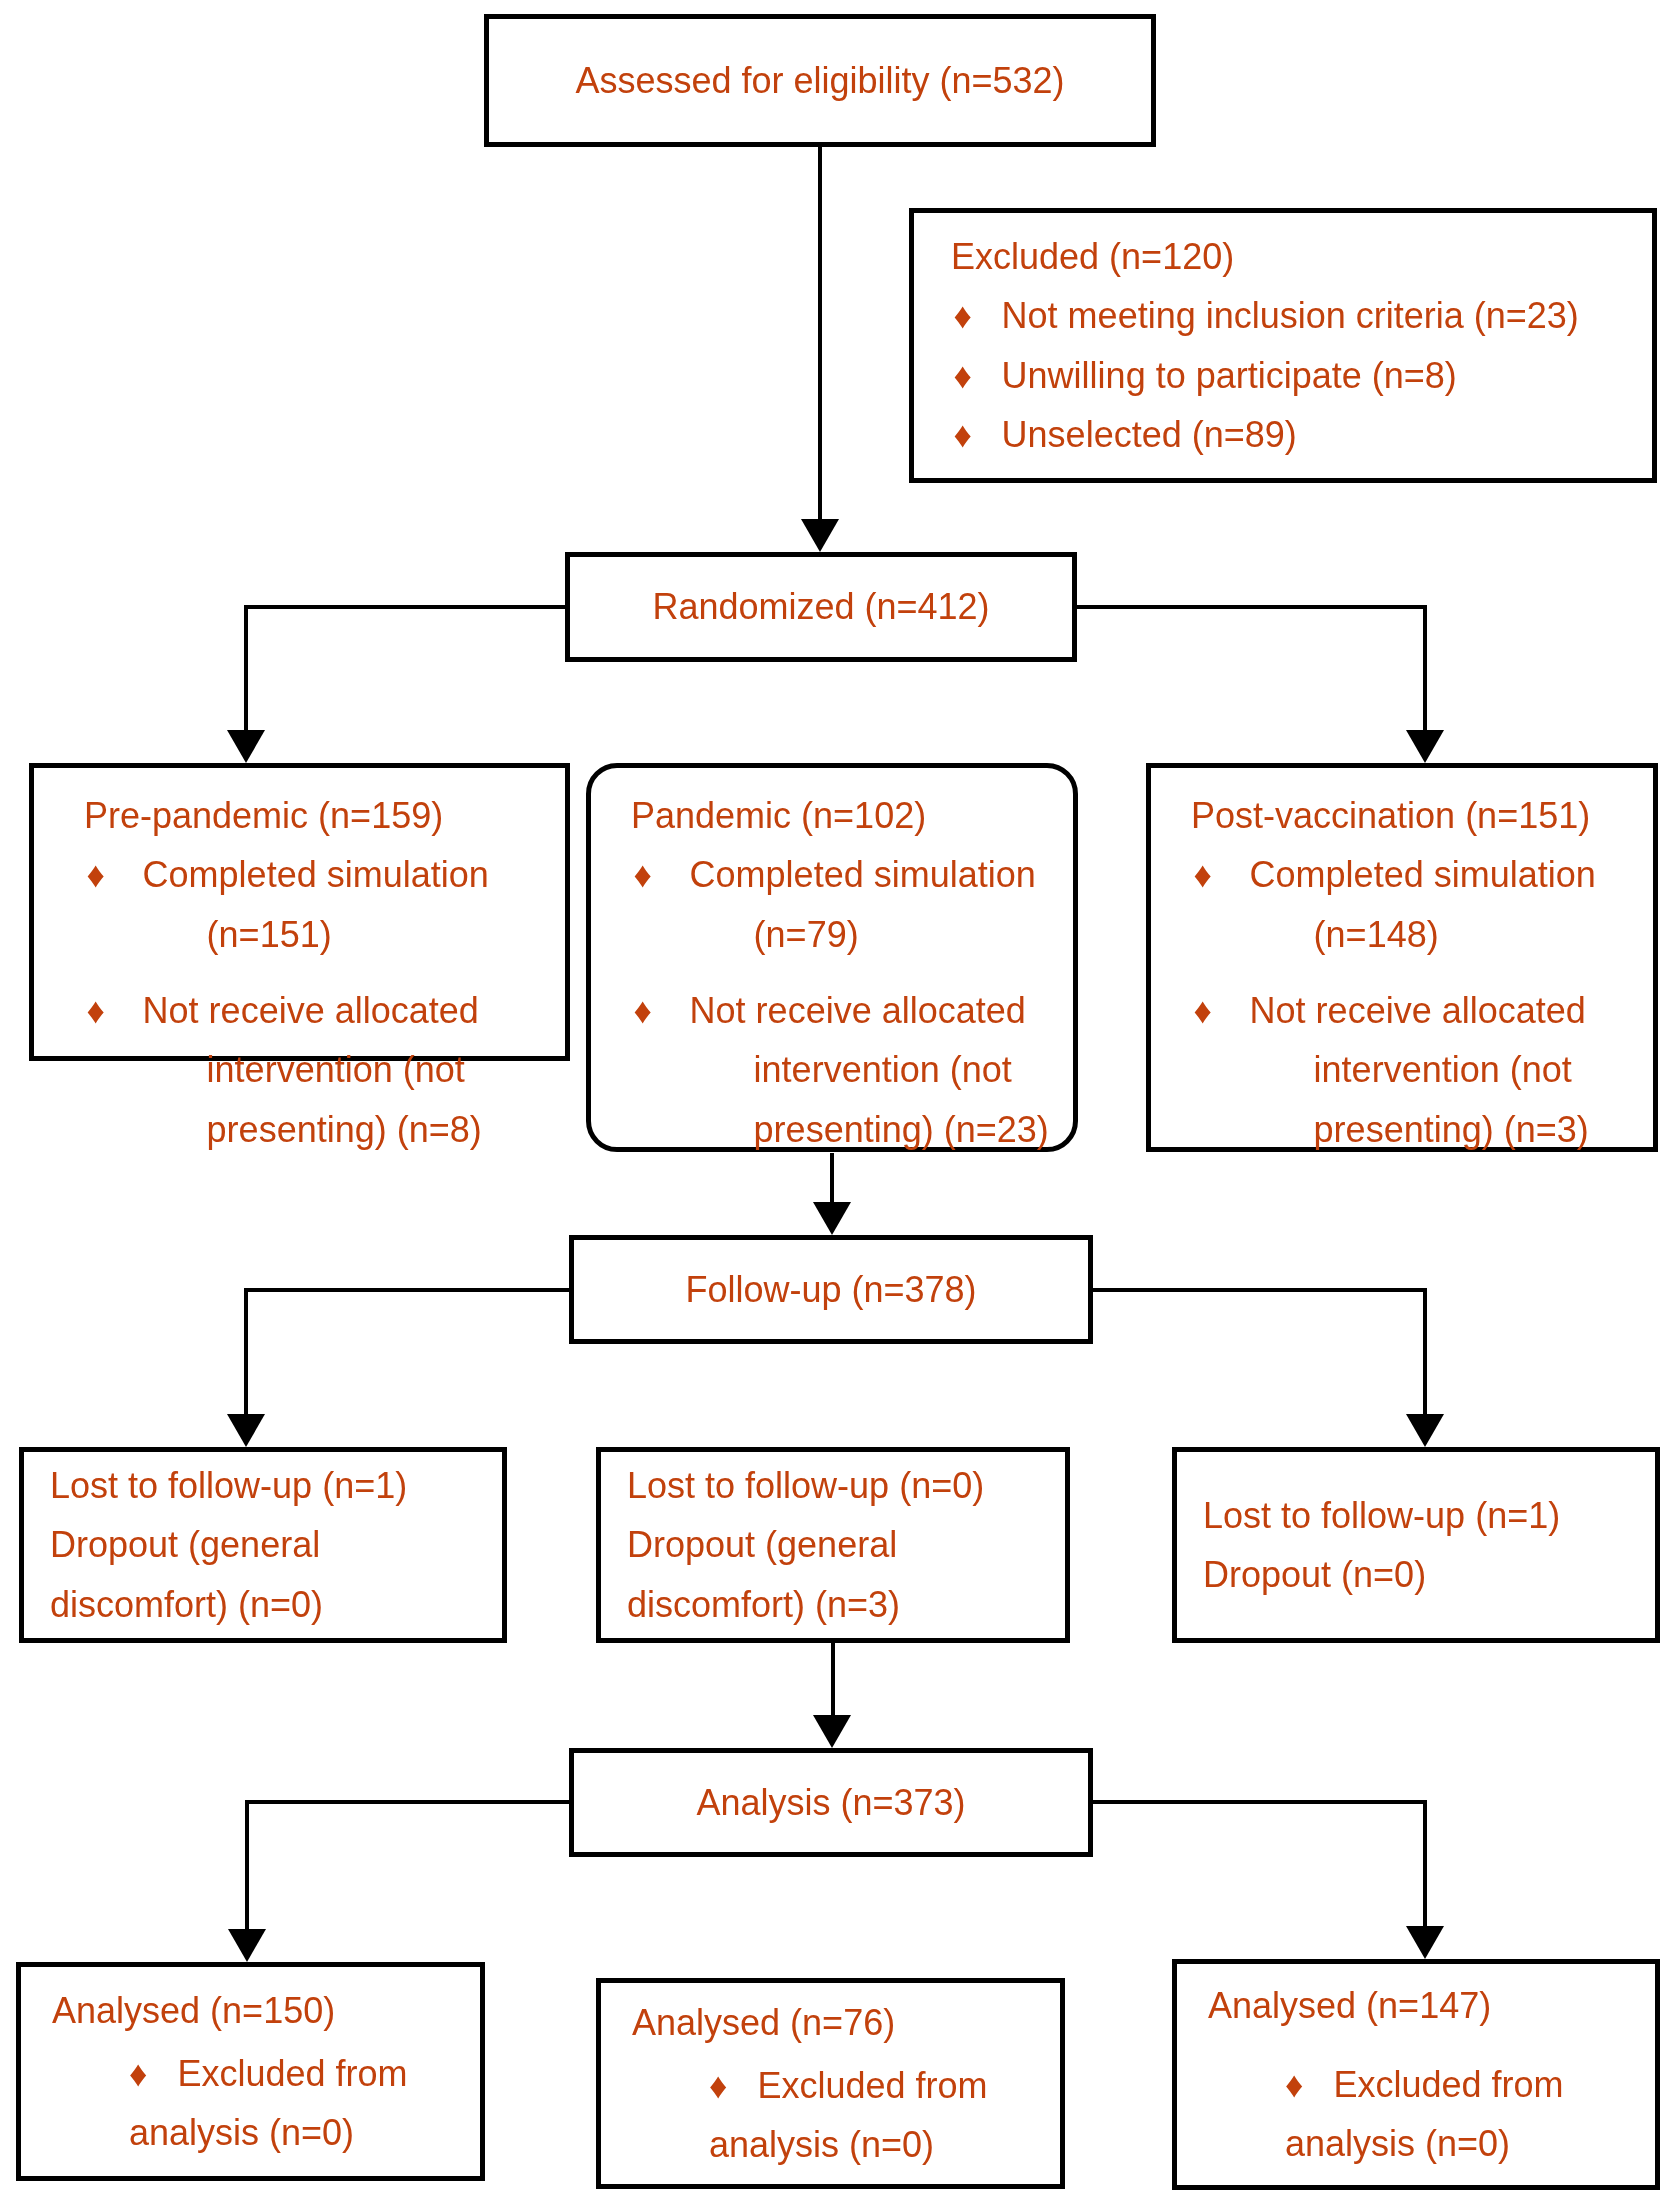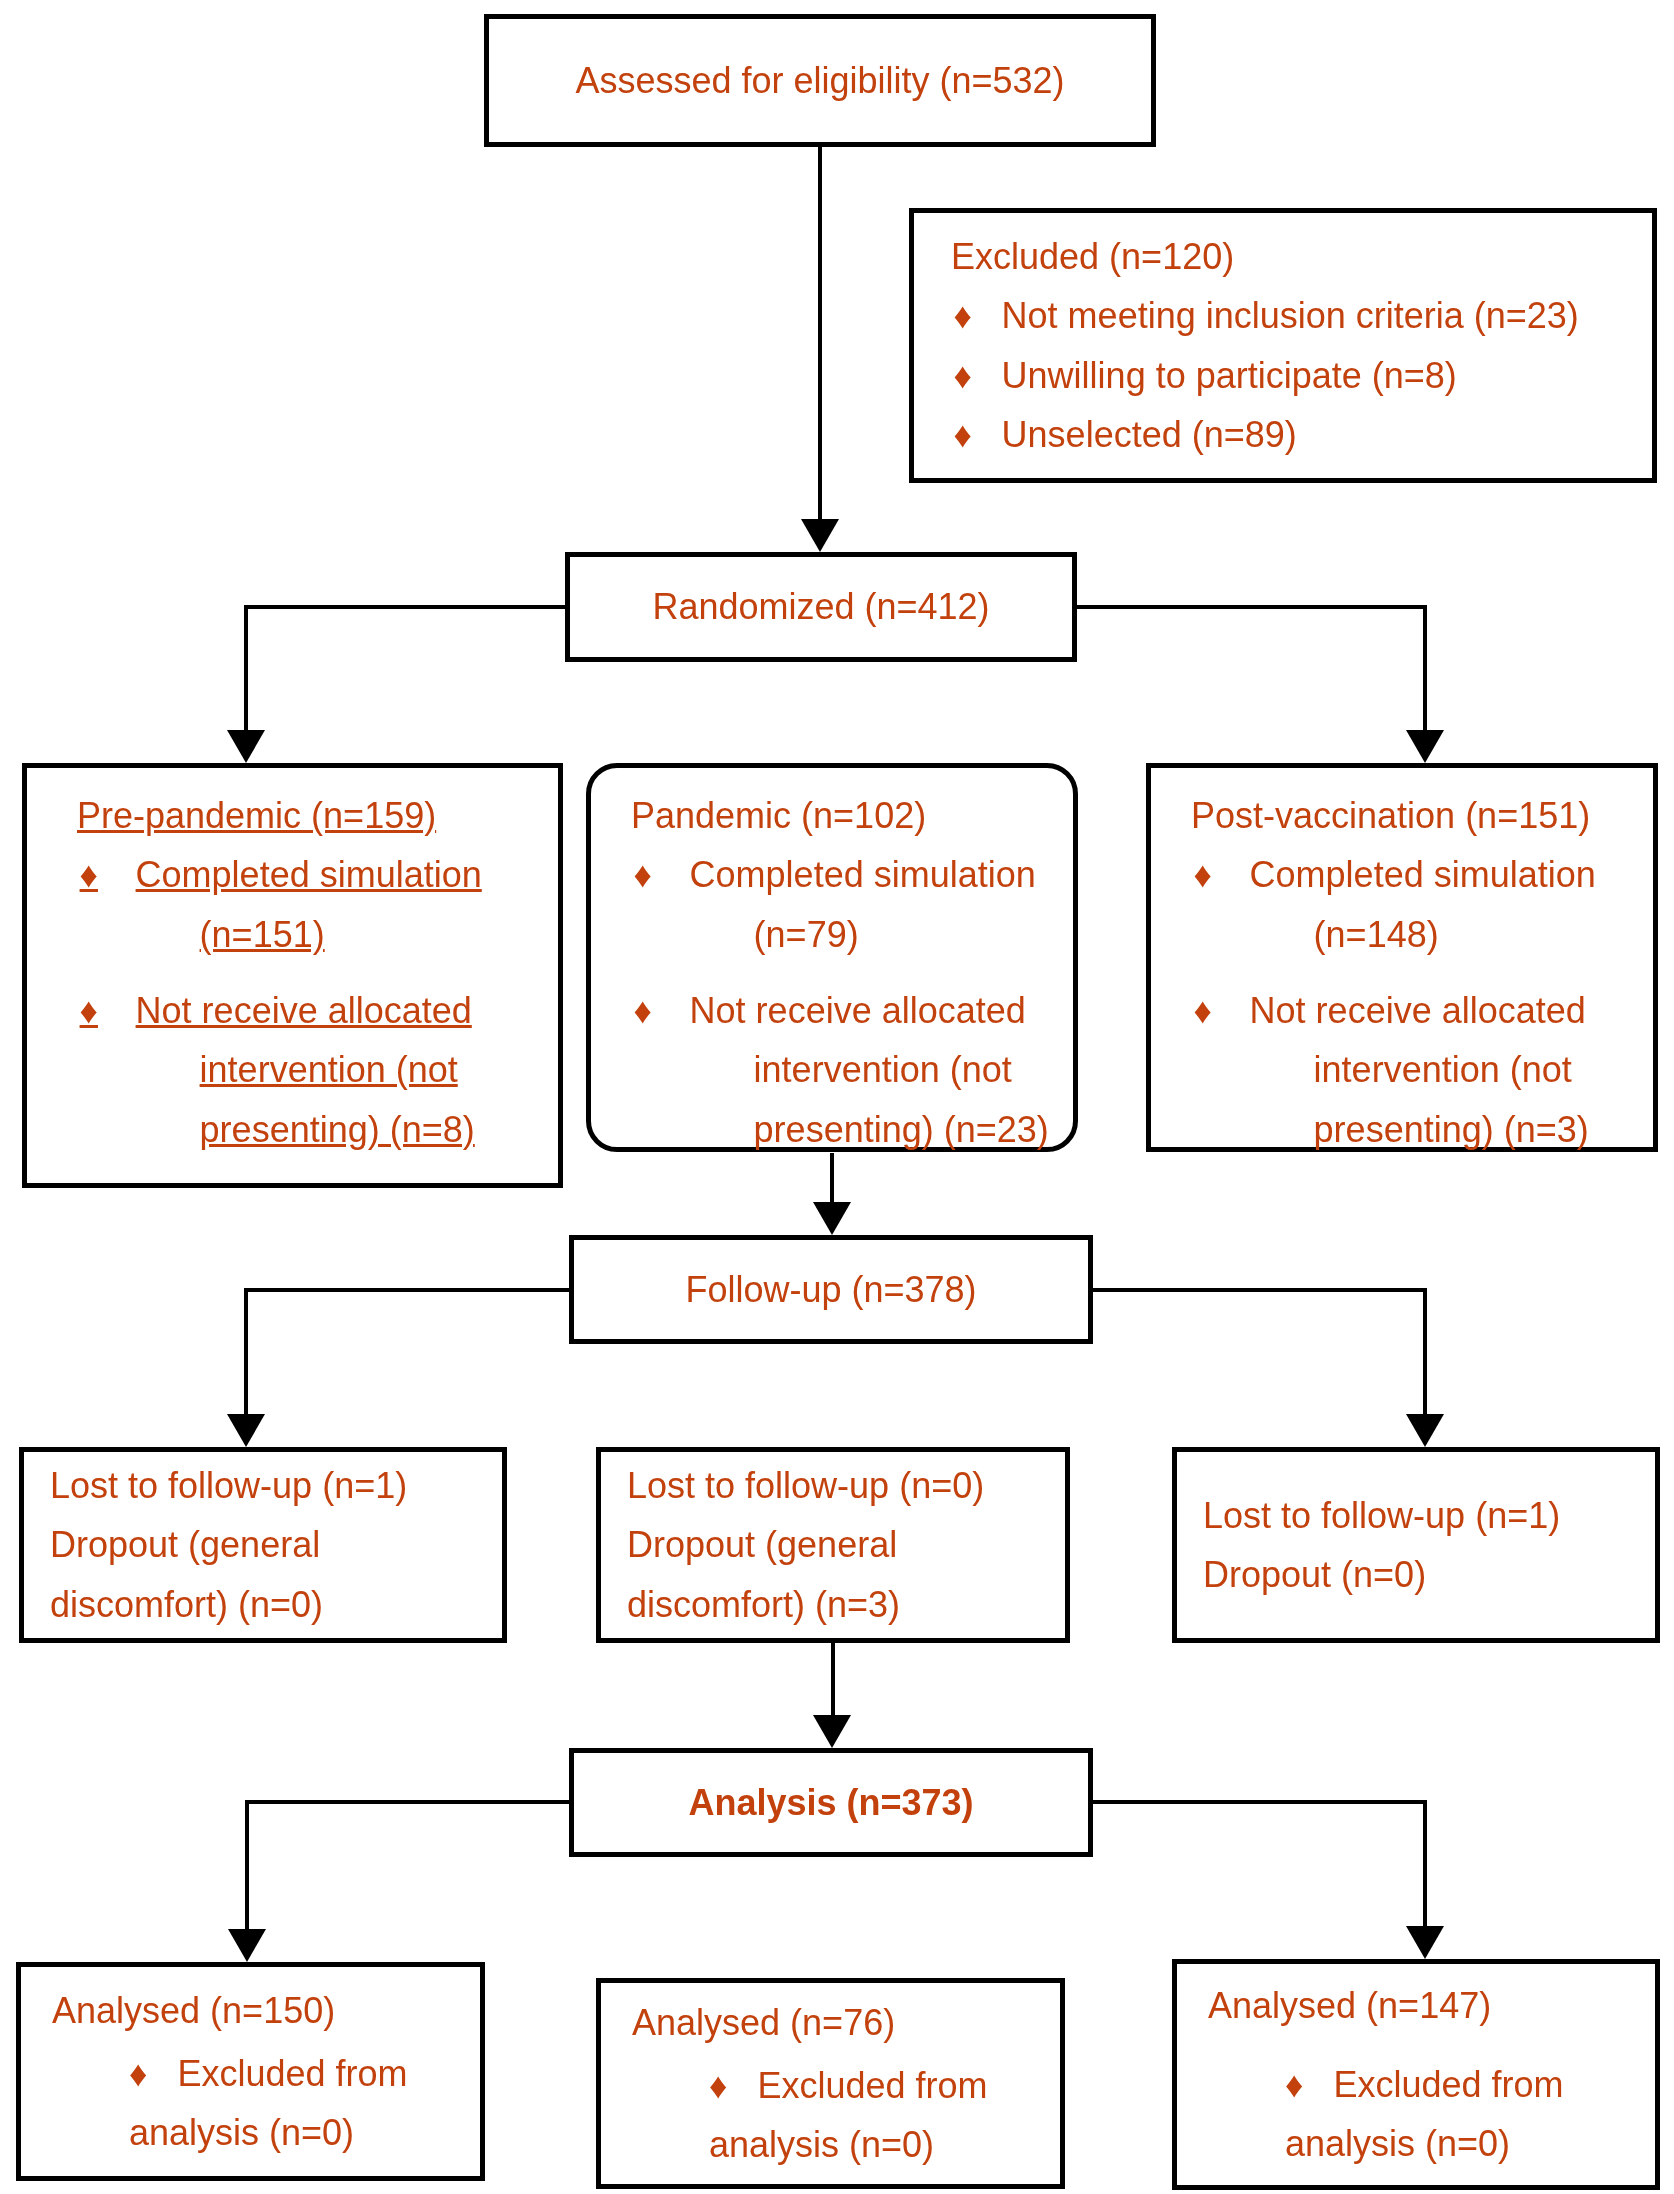--- a/index.html
+++ b/index.html
@@ -72,21 +72,21 @@
     <div class="brow" style="margin-top:0;">
       <span class="bmark bmark-sm">♦</span>
       <span>Unselected (n=89)</span>
     </div>
   </div>
 
   <div class="box center-box" style="left:565px;top:552px;width:512px;height:110px;">
     <span>Randomized (n=412)</span>
   </div>
 
-  <div class="box" style="left:22px;top:763px;width:541px;height:425px;padding:18px 19px 0 50px;text-decoration:underline;">
+  <div class="box" style="left:29px;top:763px;width:541px;height:298px;padding:18px 19px 0 50px;">
     <div>Pre-pandemic (n=159)</div>
     <div class="brow">
       <span class="bmark">♦</span>
       <span class="btext">Completed simulation
 (n=151)</span>
     </div>
     <div class="brow">
       <span class="bmark">♦</span>
       <span class="btext">Not receive allocated
 intervention (not
@@ -138,21 +138,21 @@
     <div class="pre">Lost to follow-up (n=0)
 Dropout (general
 discomfort) (n=3)</div>
   </div>
 
   <div class="box vcenter" style="left:1172px;top:1447px;width:488px;height:196px;padding:0 13px 0 26px;">
     <div class="pre">Lost to follow-up (n=1)
 Dropout (n=0)</div>
   </div>
 
-  <div class="box center-box" style="left:569px;top:1748px;width:524px;height:109px;font-weight:bold;">
+  <div class="box center-box" style="left:569px;top:1748px;width:524px;height:109px;">
     <span>Analysis (n=373)</span>
   </div>
 
   <div class="box vcenter" style="left:16px;top:1962px;width:469px;height:219px;padding:0 9px 0 31px;">
     <div>Analysed (n=150)</div>
     <div class="abullet">
       <span>♦</span>
       <span>&nbsp;</span>
       <span class="pre">Excluded from
 analysis (n=0)</span>

